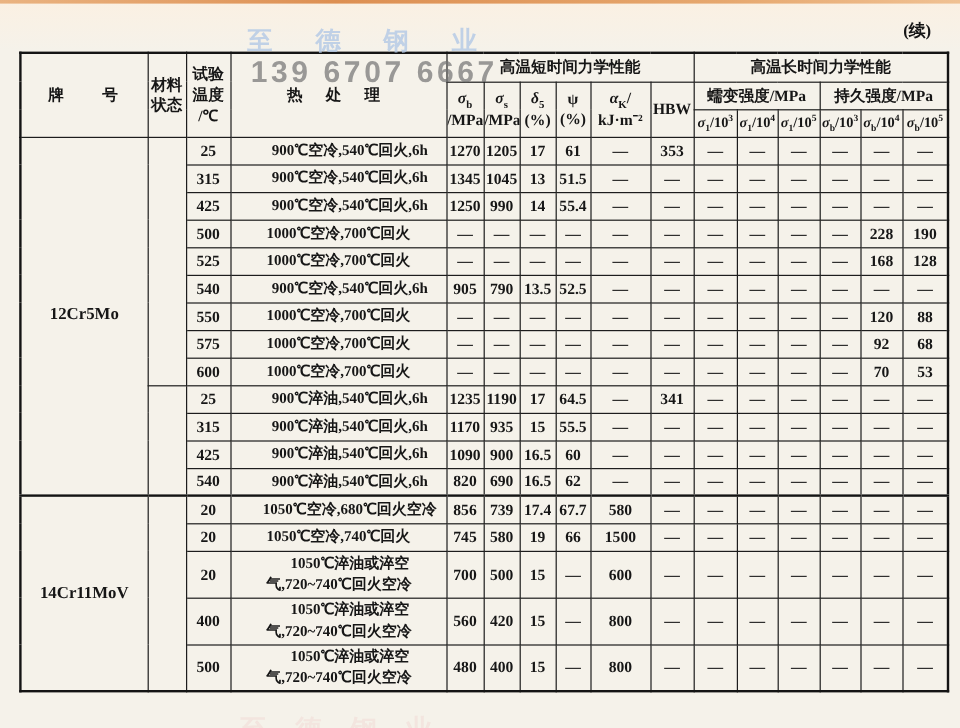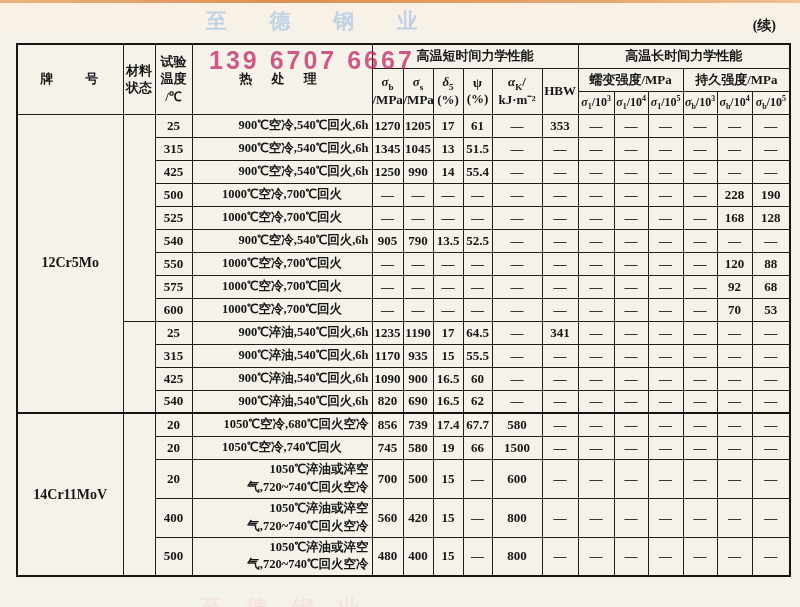--- a/index.html
+++ b/index.html
@@ -2,26 +2,26 @@
 <html><head>
 <meta charset="utf-8">
 <style>
   html,body{margin:0;padding:0;}
   .page{position:relative;width:800px;height:607px;background:#f5f2ea;overflow:hidden;
         font-family:"Liberation Serif",serif;color:#161616;}
   .page::before{content:"";position:absolute;left:0;top:0;right:0;height:42px;
         background:linear-gradient(#fbf0e2,rgba(251,240,226,0));pointer-events:none;}
   .top-edge{position:absolute;top:0;left:0;right:0;height:3px;
         background:linear-gradient(90deg,#eab381,#dd8f52 35%,#e6a76e 75%,#f0c193);}
-  .wm-co{position:absolute;left:206px;top:7px;z-index:5;pointer-events:none;
-        font-family:Liberation Mono, monospace;font-weight:700;font-size:21px;
+  .wm-co{position:absolute;left:206px;top:20px;z-index:5;pointer-events:none;
+        font-family:Liberation Sans, sans-serif;font-weight:700;font-size:21px;
         letter-spacing:15px;color:#b3c9e6;opacity:.8;}
   .wm-ph{position:absolute;left:209px;top:46px;z-index:5;pointer-events:none;
         font-family:"Liberation Sans",sans-serif;font-weight:700;font-size:25px;
-        letter-spacing:3px;color:#be185d;opacity:.7;}
+        letter-spacing:3px;color:#737373;opacity:.7;}
   .wm-bottom{position:absolute;left:200px;top:593px;z-index:5;pointer-events:none;
         font-family:"Liberation Sans",sans-serif;font-weight:700;font-size:22px;
         letter-spacing:24px;color:#e59a9a;opacity:.14;}
   .continued{position:absolute;top:17px;right:24px;font-size:14px;font-weight:700;}
 
   table{position:absolute;left:16px;top:43px;width:774px;table-layout:fixed;
         border-collapse:collapse;border:2px solid #141414;}
   th,td{border:1px solid #1d1d1d;padding:0;text-align:center;vertical-align:middle;
         overflow:hidden;}
   thead tr:nth-child(1){height:24px;}
@@ -43,21 +43,21 @@
   .hmc sub{font-size:9px;font-style:normal;}
   .hlc{font-size:12px;font-style:italic;}
   .hlc .tail{font-style:normal;}
   .hlc sub{font-size:8px;font-style:normal;}
   .hlc sup{font-size:8px;font-style:normal;}
 
   td{font-size:13px;font-weight:600;}
   td.grade-cell{font-size:14px;font-weight:600;margin-top:39px;}
   td.state-cell{font-weight:700;line-height:1.5;padding-left:36px;}
   td.heat{font-size:12.5px;}
-  td.heat.long{text-align:right;text-indent:18px;line-height:1.4;padding:1px 3px 1px 4px;}
+  td.heat.long{text-align:center;text-indent:18px;line-height:1.4;padding:1px 3px 1px 4px;}
 </style>
 </head>
 <body>
 
 <div class="page">
   <div class="top-edge"></div>
   <div class="wm-co">至 德 钢 业</div>
   <div class="wm-ph">139 6707 6667</div>
   <div class="continued">(续)</div>
 

